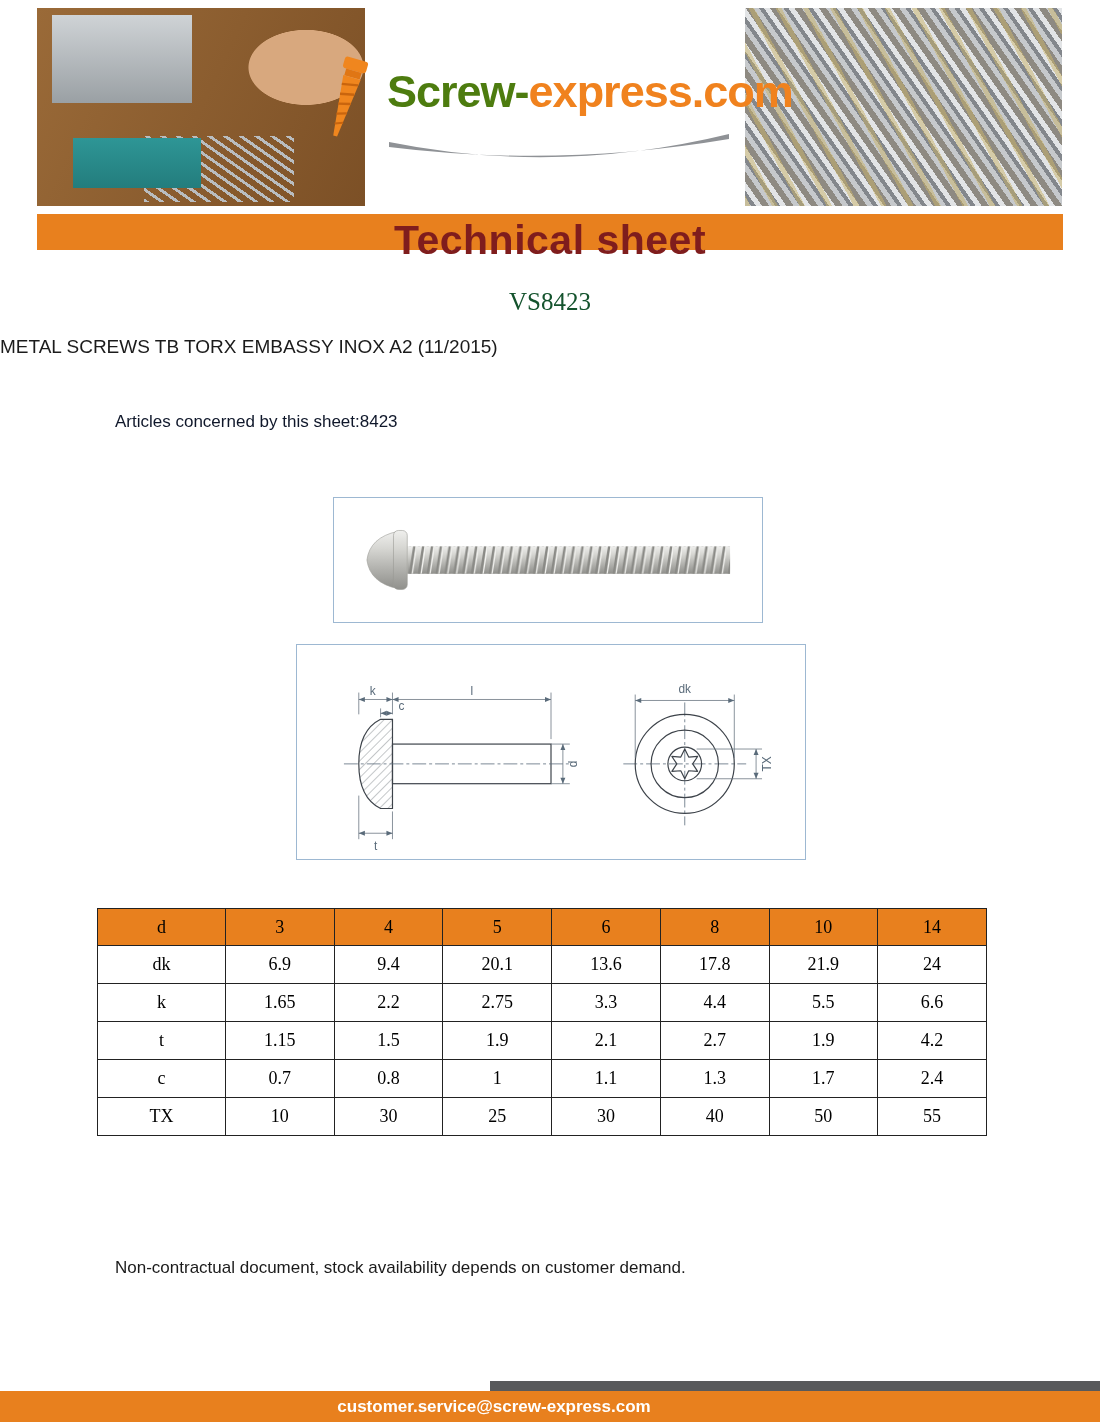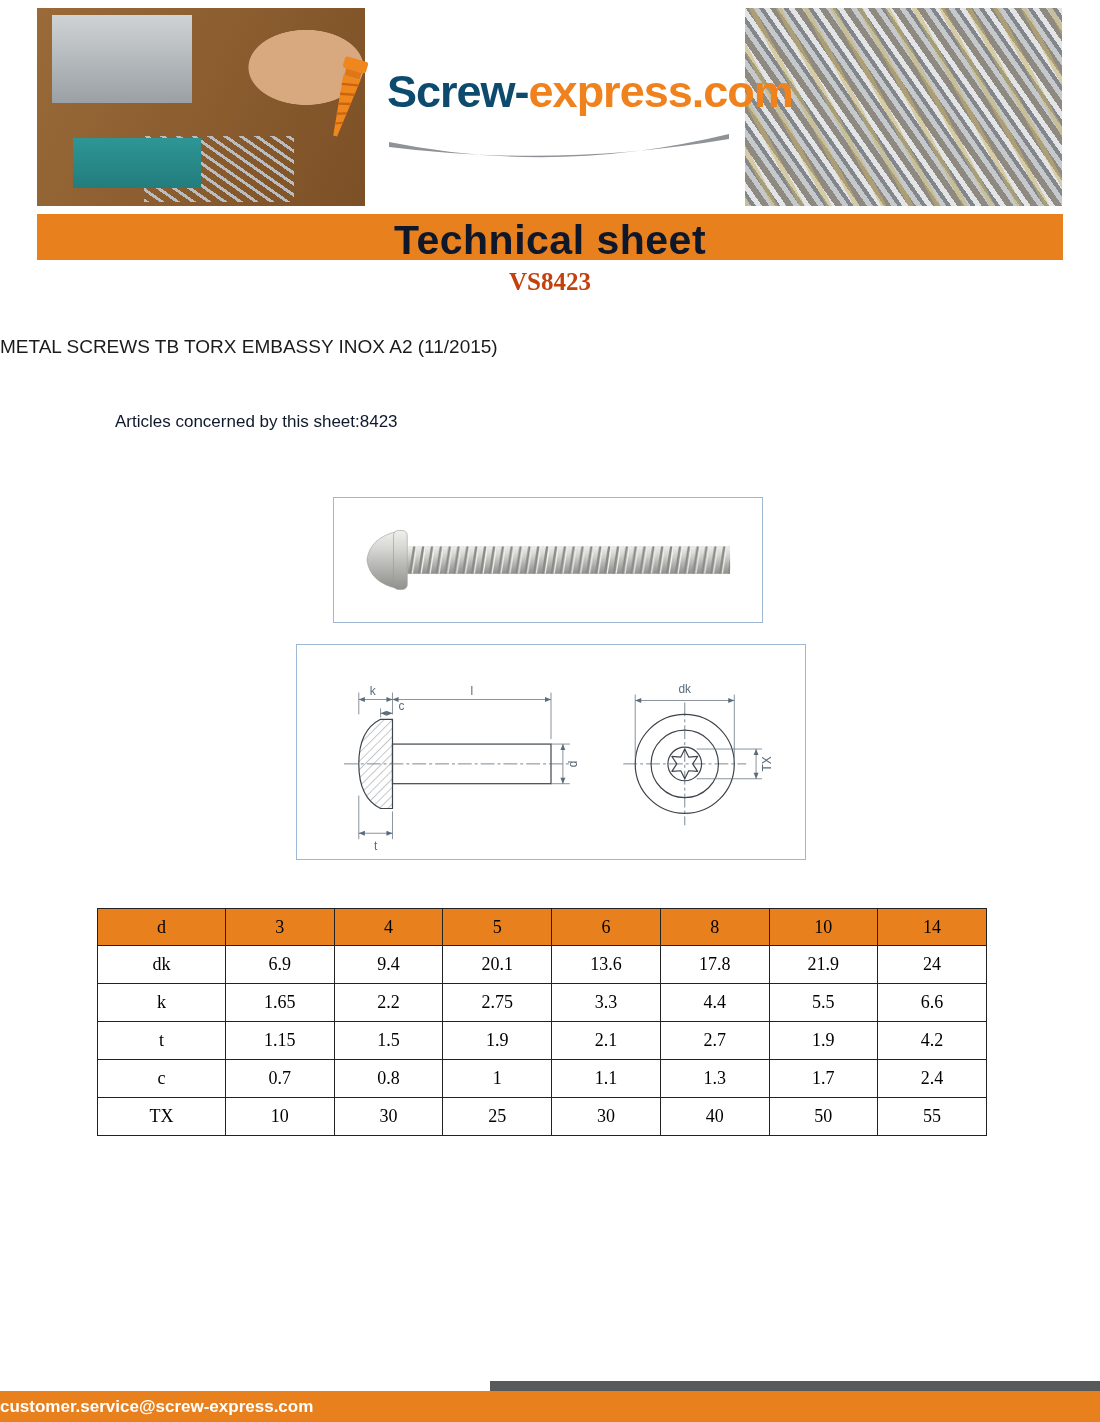--- a/index.html
+++ b/index.html
@@ -14,47 +14,47 @@
       radial-gradient(ellipse 95px 62px at 82% 30%, #d8a87e 0 60%, rgba(0,0,0,0) 61%) no-repeat,
       linear-gradient(#2e9696,#237d7d) 18% 88% / 128px 50px no-repeat,
       repeating-linear-gradient(35deg,#b9bdc0 0 3px, rgba(0,0,0,0) 3px 9px) 60% 97% / 150px 66px no-repeat,
       linear-gradient(115deg,#9a6a38,#7c5026);}
   .photo-right{left:745px;width:317px;
     background:
       repeating-linear-gradient(62deg, rgba(201,179,106,.5) 0 5px, rgba(0,0,0,0) 5px 24px),
       repeating-linear-gradient(55deg,#c6c9cc 0 5px,#83878c 5px 9px,#e2e4e6 9px 14px,#8e8a82 14px 20px);}
   .logo{position:absolute;left:365px;top:8px;width:380px;height:198px}
   .logo-text{position:absolute;left:22px;top:58px;font-size:45px;font-weight:bold;letter-spacing:-1px;white-space:nowrap}
-  .logo-p1{color:#0c4a6e}
+  .logo-p1{color:#4d7c0f}
   .logo-p2{color:#f0821e;}
   .swoosh{position:absolute;left:20px;top:122px}
   .logo-screw{position:absolute;left:-48px;top:44px;z-index:2}
 
-  .banner{position:absolute;left:37px;top:214px;width:1026px;height:46px;background:#e8801e;
-    color:#0f172a;text-align:center;font-size:41px;font-weight:bold;line-height:52px;letter-spacing:.5px}
-
-  .ref{position:absolute;left:0;top:268px;width:100%;text-align:center;
-    font-family:"Liberation Serif",serif;font-weight:bold;font-size:25px;color:#c2410c}
+  .banner{position:absolute;left:37px;top:214px;width:1026px;height:36px;background:#e8801e;
+    color:#7f1d1d;text-align:center;font-size:41px;font-weight:bold;line-height:52px;letter-spacing:.5px}
+
+  .ref{position:absolute;left:0;top:288px;width:100%;text-align:center;
+    font-family:"Liberation Serif",serif;font-weight:normal;font-size:25px;color:#14532d}
   .doc-title{position:absolute;left:0;top:336px;width:100%;text-align:left;font-size:19px;color:#1b1b1b}
   .articles{position:absolute;left:115px;top:412px;font-size:17px;color:#0f172a}
 
   .product-box{position:absolute;left:333px;top:497px;width:430px;height:126px;border:1px solid #9db8d2;background:#fff}
   .drawing-box{position:absolute;left:296px;top:644px;width:510px;height:216px;border:1px solid #9db8d2;background:#fff}
   .dimtext{font-family:"Liberation Sans",sans-serif;font-size:12px;fill:#5a6b7a}
 
   .spec-table{position:absolute;left:97px;top:908px;width:890px;border-collapse:collapse;
     font-family:"Liberation Serif",serif;font-size:18px;color:#000;table-layout:fixed}
   .spec-table th,.spec-table td{border:1px solid #222;text-align:center;height:38px;padding:0;font-weight:normal}
   .spec-table thead th{background:#e8801e;height:37px}
 
   .note{position:absolute;left:115px;top:1258px;font-size:17px;color:#1b1b1b}
 
   .footer-gray{position:absolute;left:490px;top:1381px;width:610px;height:11px;background:#58595b}
   .footer-bar{position:absolute;left:0;top:1391px;width:1100px;height:31px;background:#e8801e;
-    color:#fff;font-weight:bold;font-size:17px;line-height:31px;text-align:left;padding-right:112px}
+    color:#fff;font-weight:bold;font-size:17px;line-height:31px;text-align:center;padding-right:112px}
 </style>
 </head>
 <body>
 
 <div class="page">
 
   <div class="photo photo-left"></div>
   <div class="photo photo-right"></div>
 
   <div class="logo">
@@ -231,19 +231,20 @@
           <td>30</td>
           <td>25</td>
           <td>30</td>
           <td>40</td>
           <td>50</td>
           <td>55</td>
         </tr>
       </tbody>
   </table>
 
+  <div class="note">Non-contractual document, stock availability depends on customer demand.</div>
 
   <div class="footer-gray"></div>
   <div class="footer-bar">
     <span>customer.service@screw-express.com</span>
   </div>
 
 </div>
 
 </body></html>

